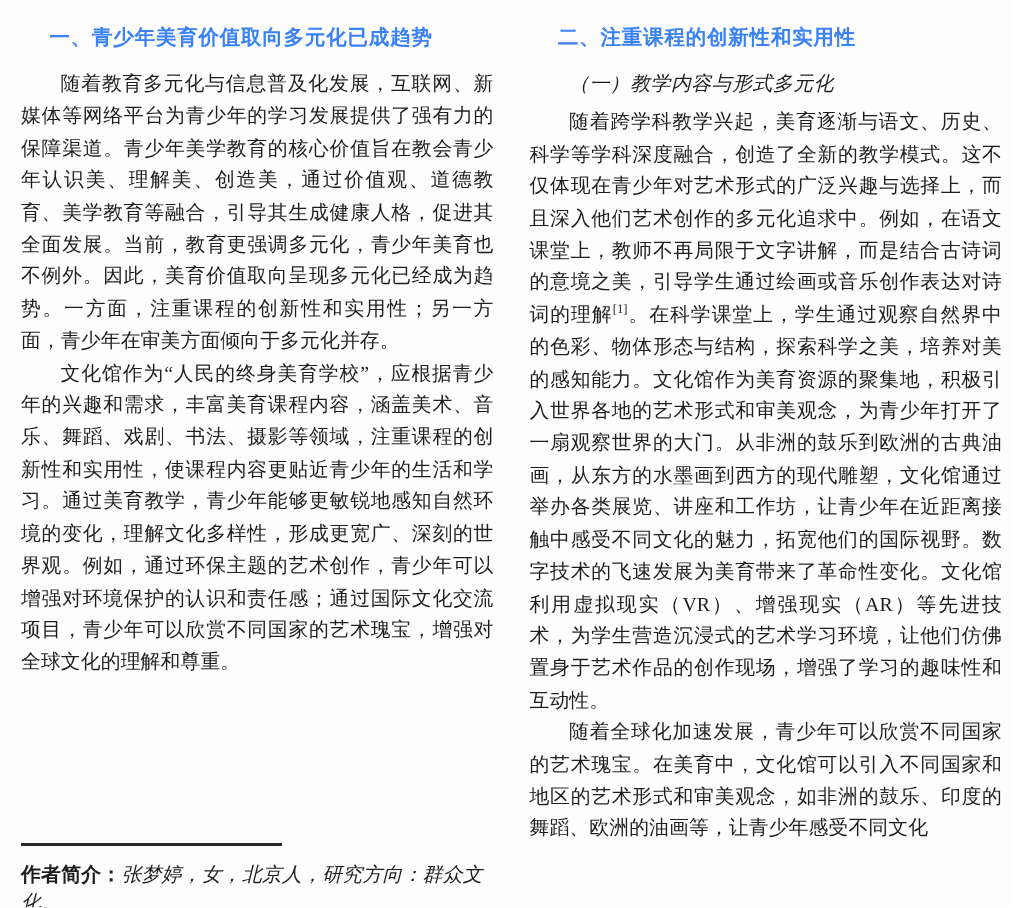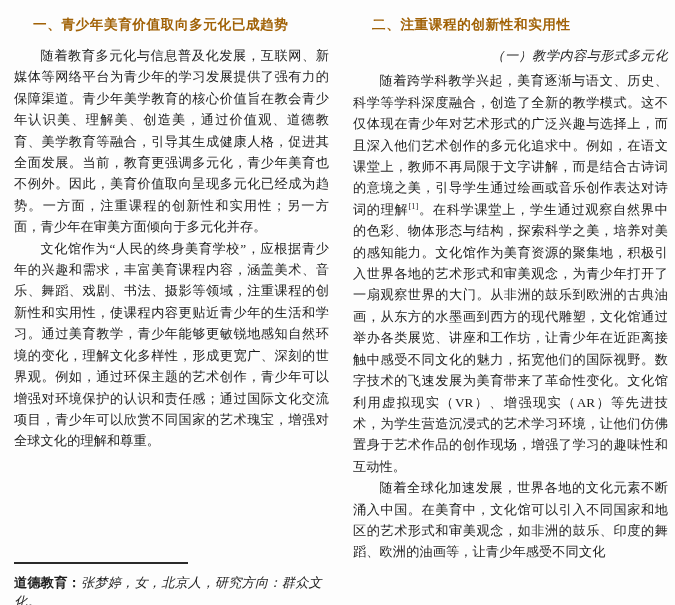--- a/index.html
+++ b/index.html
@@ -23,38 +23,37 @@
     width: 315px;
     flex: 0 0 315px;
   }
   .sec-heading {
     font-family: "Liberation Sans", sans-serif;
     font-weight: bold;
     font-size: 13.6px;
     line-height: 18px;
     letter-spacing: 0.6px;
     margin: 2px 0 11px 19px;
-    color: #a16207;
+    color: #3b82f6;
   }
   p.body {
     margin: 0;
     font-size: 13.2px;
     line-height: 21.4px;
     text-align: justify;
     text-indent: 2em;
     letter-spacing: 0.1px;
   }
   p.subheading {
     margin: 2px 0 4px 0;
     font-size: 13.2px;
     line-height: 21.4px;
     text-indent: 2em;
     font-style: italic;
     letter-spacing: 0.4px;
-    text-align: right;
   }
   sup.ref {
     font-size: 8.5px;
     line-height: 0;
     vertical-align: super;
     letter-spacing: 0;
   }
   .footnote {
     position: absolute;
     left: 14px;
@@ -85,22 +84,22 @@
     <div class="col">
       <h3 class="sec-heading">一、青少年美育价值取向多元化已成趋势</h3>
       <p class="body">随着教育多元化与信息普及化发展，互联网、新媒体等网络平台为青少年的学习发展提供了强有力的保障渠道。青少年美学教育的核心价值旨在教会青少年认识美、理解美、创造美，通过价值观、道德教育、美学教育等融合，引导其生成健康人格，促进其全面发展。当前，教育更强调多元化，青少年美育也不例外。因此，美育价值取向呈现多元化已经成为趋势。一方面，注重课程的创新性和实用性；另一方面，青少年在审美方面倾向于多元化并存。</p>
       <p class="body">文化馆作为“人民的终身美育学校”，应根据青少年的兴趣和需求，丰富美育课程内容，涵盖美术、音乐、舞蹈、戏剧、书法、摄影等领域，注重课程的创新性和实用性，使课程内容更贴近青少年的生活和学习。通过美育教学，青少年能够更敏锐地感知自然环境的变化，理解文化多样性，形成更宽广、深刻的世界观。例如，通过环保主题的艺术创作，青少年可以增强对环境保护的认识和责任感；通过国际文化交流项目，青少年可以欣赏不同国家的艺术瑰宝，增强对全球文化的理解和尊重。</p>
     </div>
 
     <div class="col">
       <h3 class="sec-heading">二、注重课程的创新性和实用性</h3>
       <p class="subheading">（一）教学内容与形式多元化</p>
       <p class="body"><span>随着跨学科教学兴起，美育逐渐与语文、历史、科学等学科深度融合，创造了全新的教学模式。这不仅体现在青少年对艺术形式的广泛兴趣与选择上，而且深入他们艺术创作的多元化追求中。例如，在语文课堂上，教师不再局限于文字讲解，而是结合古诗词的意境之美，引导学生通过绘画或音乐创作表达对诗词的理解</span><sup class="ref">[1]</sup><span>。在科学课堂上，学生通过观察自然界中的色彩、物体形态与结构，探索科学之美，培养对美的感知能力。文化馆作为美育资源的聚集地，积极引入世界各地的艺术形式和审美观念，为青少年打开了一扇观察世界的大门。从非洲的鼓乐到欧洲的古典油画，从东方的水墨画到西方的现代雕塑，文化馆通过举办各类展览、讲座和工作坊，让青少年在近距离接触中感受不同文化的魅力，拓宽他们的国际视野。数字技术的飞速发展为美育带来了革命性变化。文化馆利用虚拟现实（VR）、增强现实（AR）等先进技术，为学生营造沉浸式的艺术学习环境，让他们仿佛置身于艺术作品的创作现场，增强了学习的趣味性和互动性。</span></p>
-      <p class="body">随着全球化加速发展，世界各地的文化元素不断涌入中国。在美育中，文化馆可以引入不同国家和地区的艺术形式和审美观念，如非洲的鼓乐、印度的舞蹈、欧洲的油画等，让青少年感受不同文化</p>
+      <p class="body">随着全球化加速发展，青少年可以欣赏不同国家的艺术瑰宝。在美育中，文化馆可以引入不同国家和地区的艺术形式和审美观念，如非洲的鼓乐、印度的舞蹈、欧洲的油画等，让青少年感受不同文化</p>
     </div>
 
   </div>
 
   <div class="footnote">
     <div class="divider"></div>
-    <p class="footnote-text"><span class="fn-label">道德教育：</span><span class="fn-body">张梦婷，女，北京人，研究方向：群众文化。</span></p>
+    <p class="footnote-text"><span class="fn-label">作者简介：</span><span class="fn-body">张梦婷，女，北京人，研究方向：群众文化。</span></p>
   </div>
 </div>
 
 </body></html>

